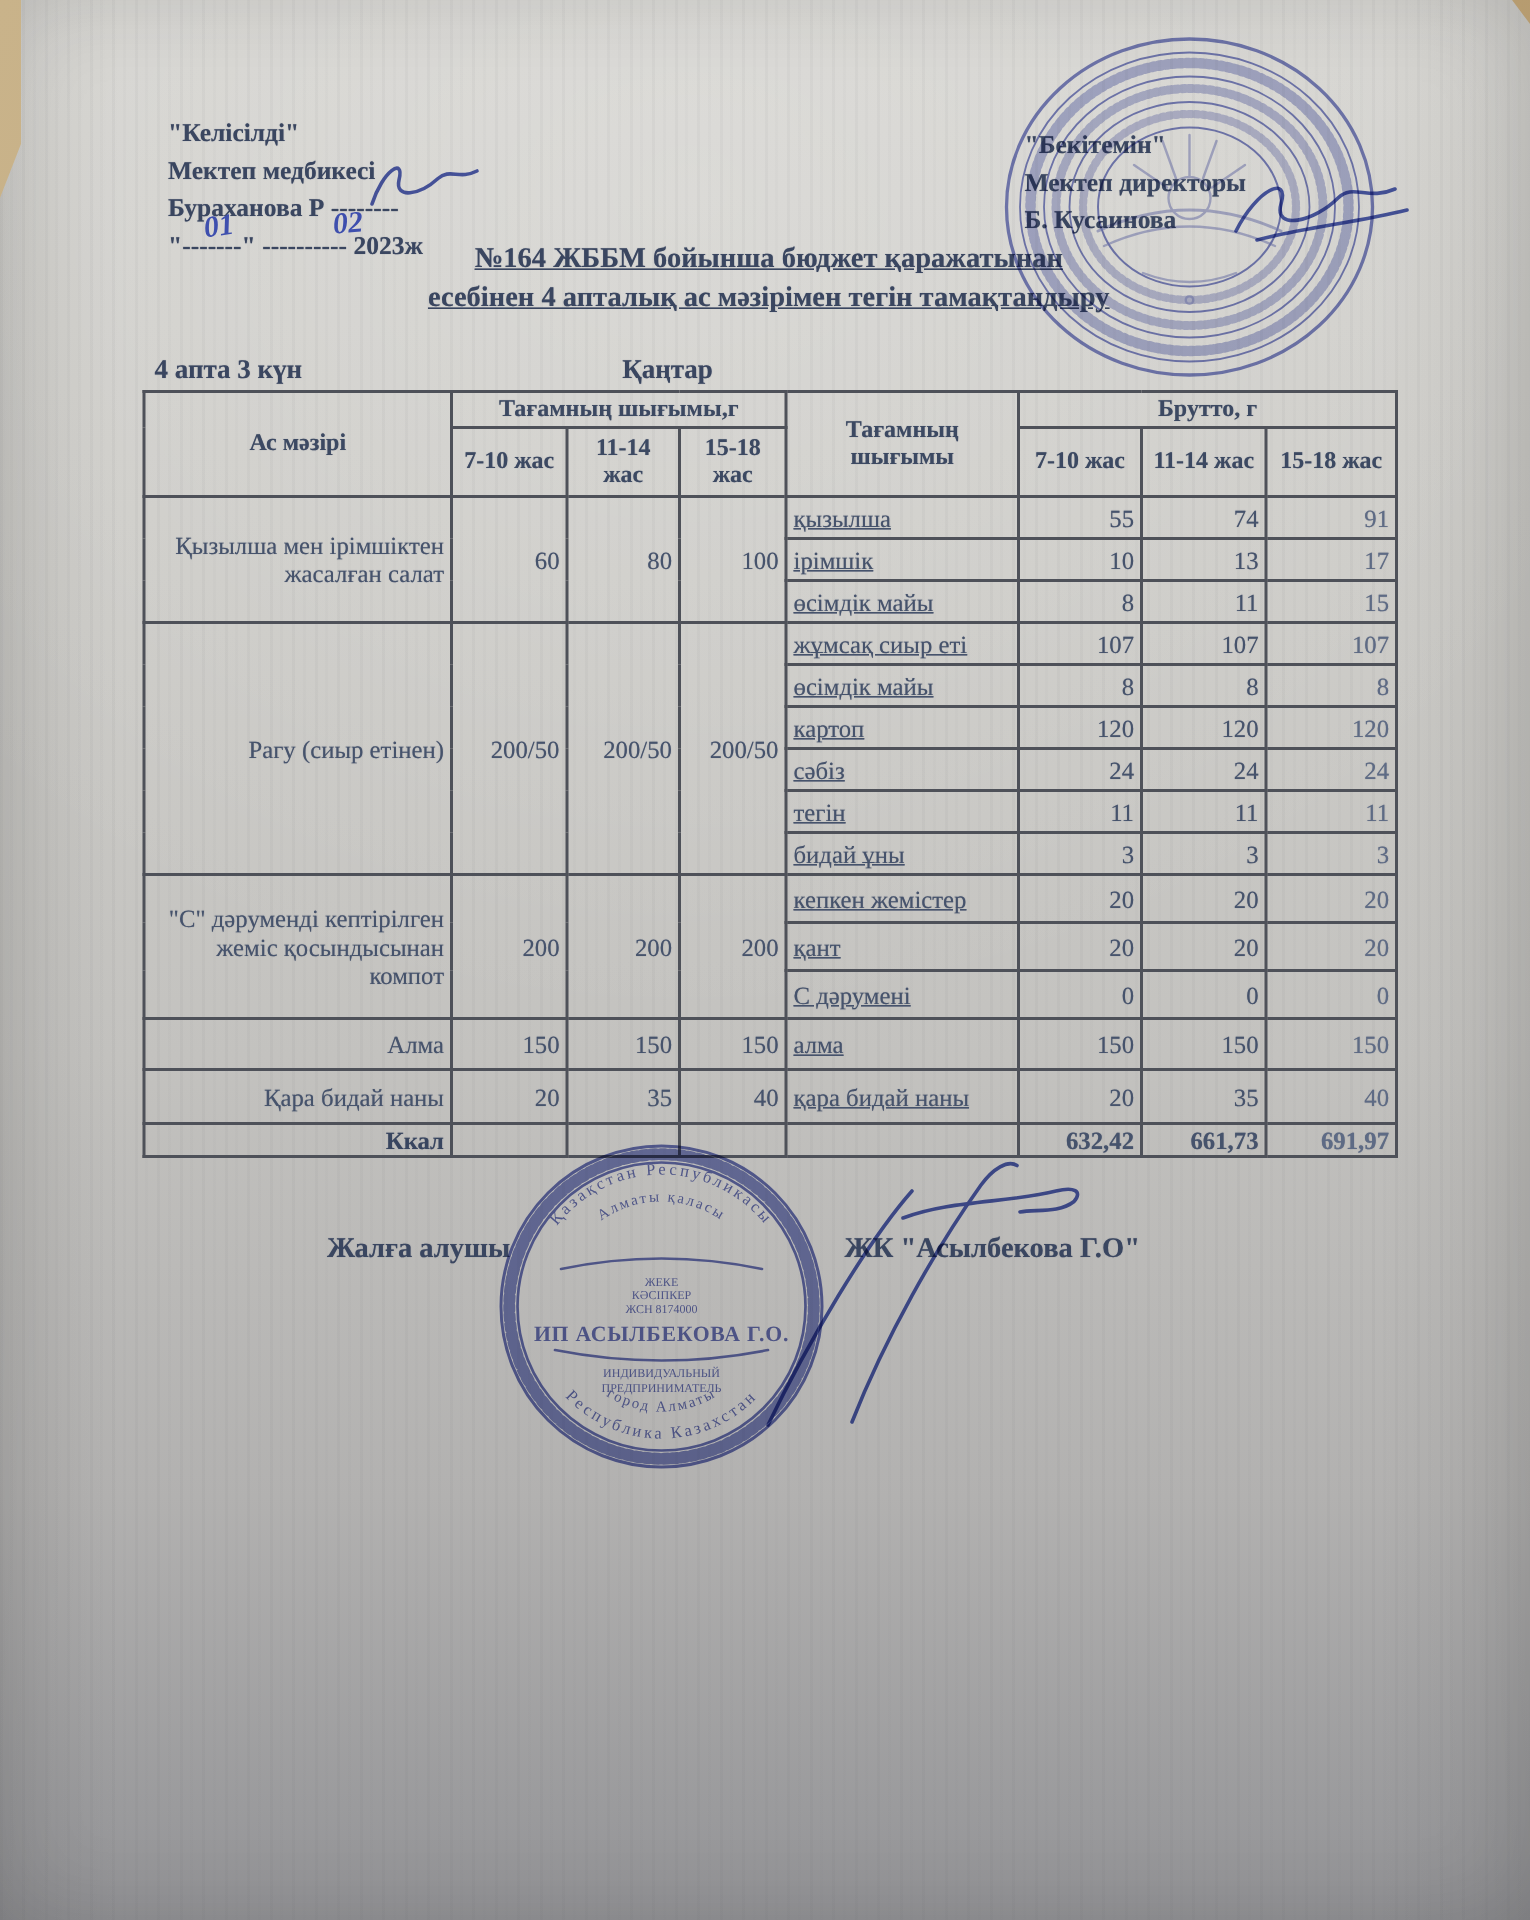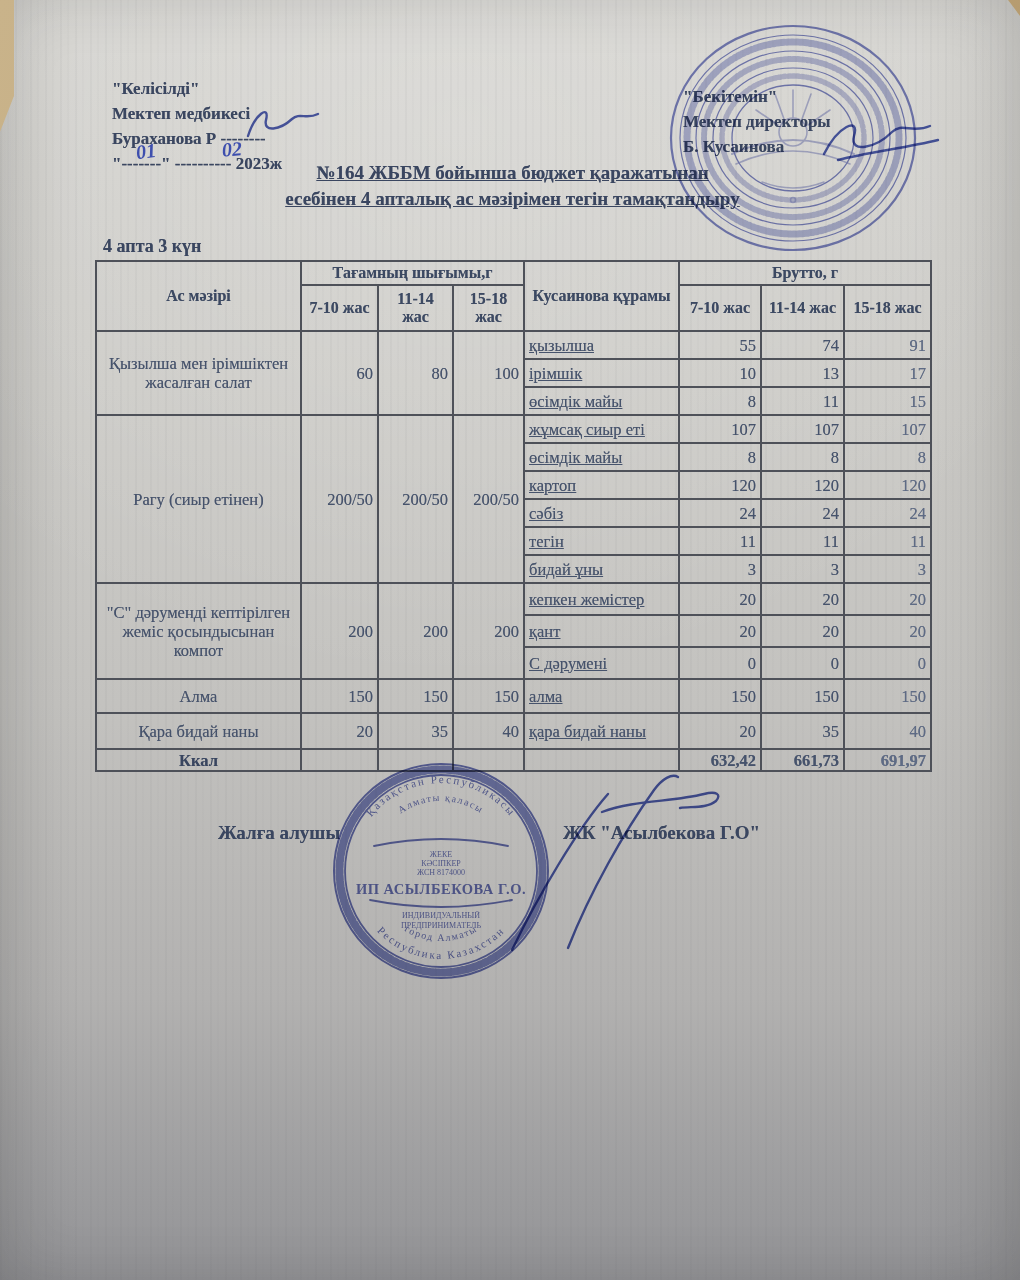--- a/index.html
+++ b/index.html
@@ -37,21 +37,21 @@
     border-collapse:collapse;table-layout:fixed;
     color:#46536c;
   }
   table.menu th,table.menu td{
     border:2px solid #4e5159;padding:0 4px;overflow:hidden;
   }
   table.menu th{font-size:16px;font-weight:700;text-align:center;color:#3c4962;line-height:18px;}
   table.menu td{font-size:16.5px;line-height:19px;}
   tr.hr1{height:24px;} tr.hr2{height:46px;}
   tr.rh-a{height:28px;} tr.rh-b{height:32px;} tr.rh-c{height:34px;} tr.rh-d{height:36px;} tr.rh-f{height:22px;}
-  td.menu-c{text-align:center;vertical-align:middle;padding-left:6px;}
+  td.menu-c{text-align:right;vertical-align:middle;padding-left:6px;}
   td.comp{text-align:left;vertical-align:middle;padding-left:5px;text-decoration:underline;}
   td.num{text-align:right;vertical-align:middle;margin-left:47px;}
   td.b3{color:#5e6b85;}
   td.kcal{font-weight:700;color:#38455f;}
   td.kval{text-align:right;padding-right:6px;font-weight:700;}
 
   .hand{font-style:italic;font-weight:700;color:#3e4fae;text-shadow:none;}
   svg.stamp{mix-blend-mode:multiply;}
   svg.pen{mix-blend-mode:multiply;}
 </style>
@@ -80,37 +80,38 @@
     <div>"Бекітемін"</div>
     <div>Мектеп  директоры</div>
     <div>Б. Кусаинова</div>
   </div>
 
   <div class="abs titleblock">
     <div>№164 ЖББМ бойынша бюджет қаражатынан</div>
     <div>есебінен 4 апталық ас мәзірімен тегін тамақтандыру</div>
   </div>
   <div class="abs schedule-left">4 апта 3 күн</div>
+  <div class="abs schedule-month">Қаңтар</div>
 
   <table class="menu">
     <colgroup>
       <col style="width:205px">
         <col style="width:77px">
         <col style="width:75px">
         <col style="width:71px">
       <col style="width:155px">
         <col style="width:82px">
         <col style="width:83px">
         <col style="width:87px">
     </colgroup>
     <tbody>
         <tr class="hr1">
       <th rowspan="2">Ас мәзірі</th>
       <th colspan="3">Тағамның шығымы,г</th>
-      <th rowspan="2">Кусаинова құрамы</th>
+      <th rowspan="2">Тағамның шығымы</th>
       <th colspan="3">Брутто, г</th>
     </tr>
     <tr class="hr2">
       <th>7-10 жас</th>
       <th>11-14 жас</th>
       <th>15-18 жас</th>
       <th>7-10 жас</th>
       <th>11-14 жас</th>
       <th>15-18 жас</th>
     </tr>

